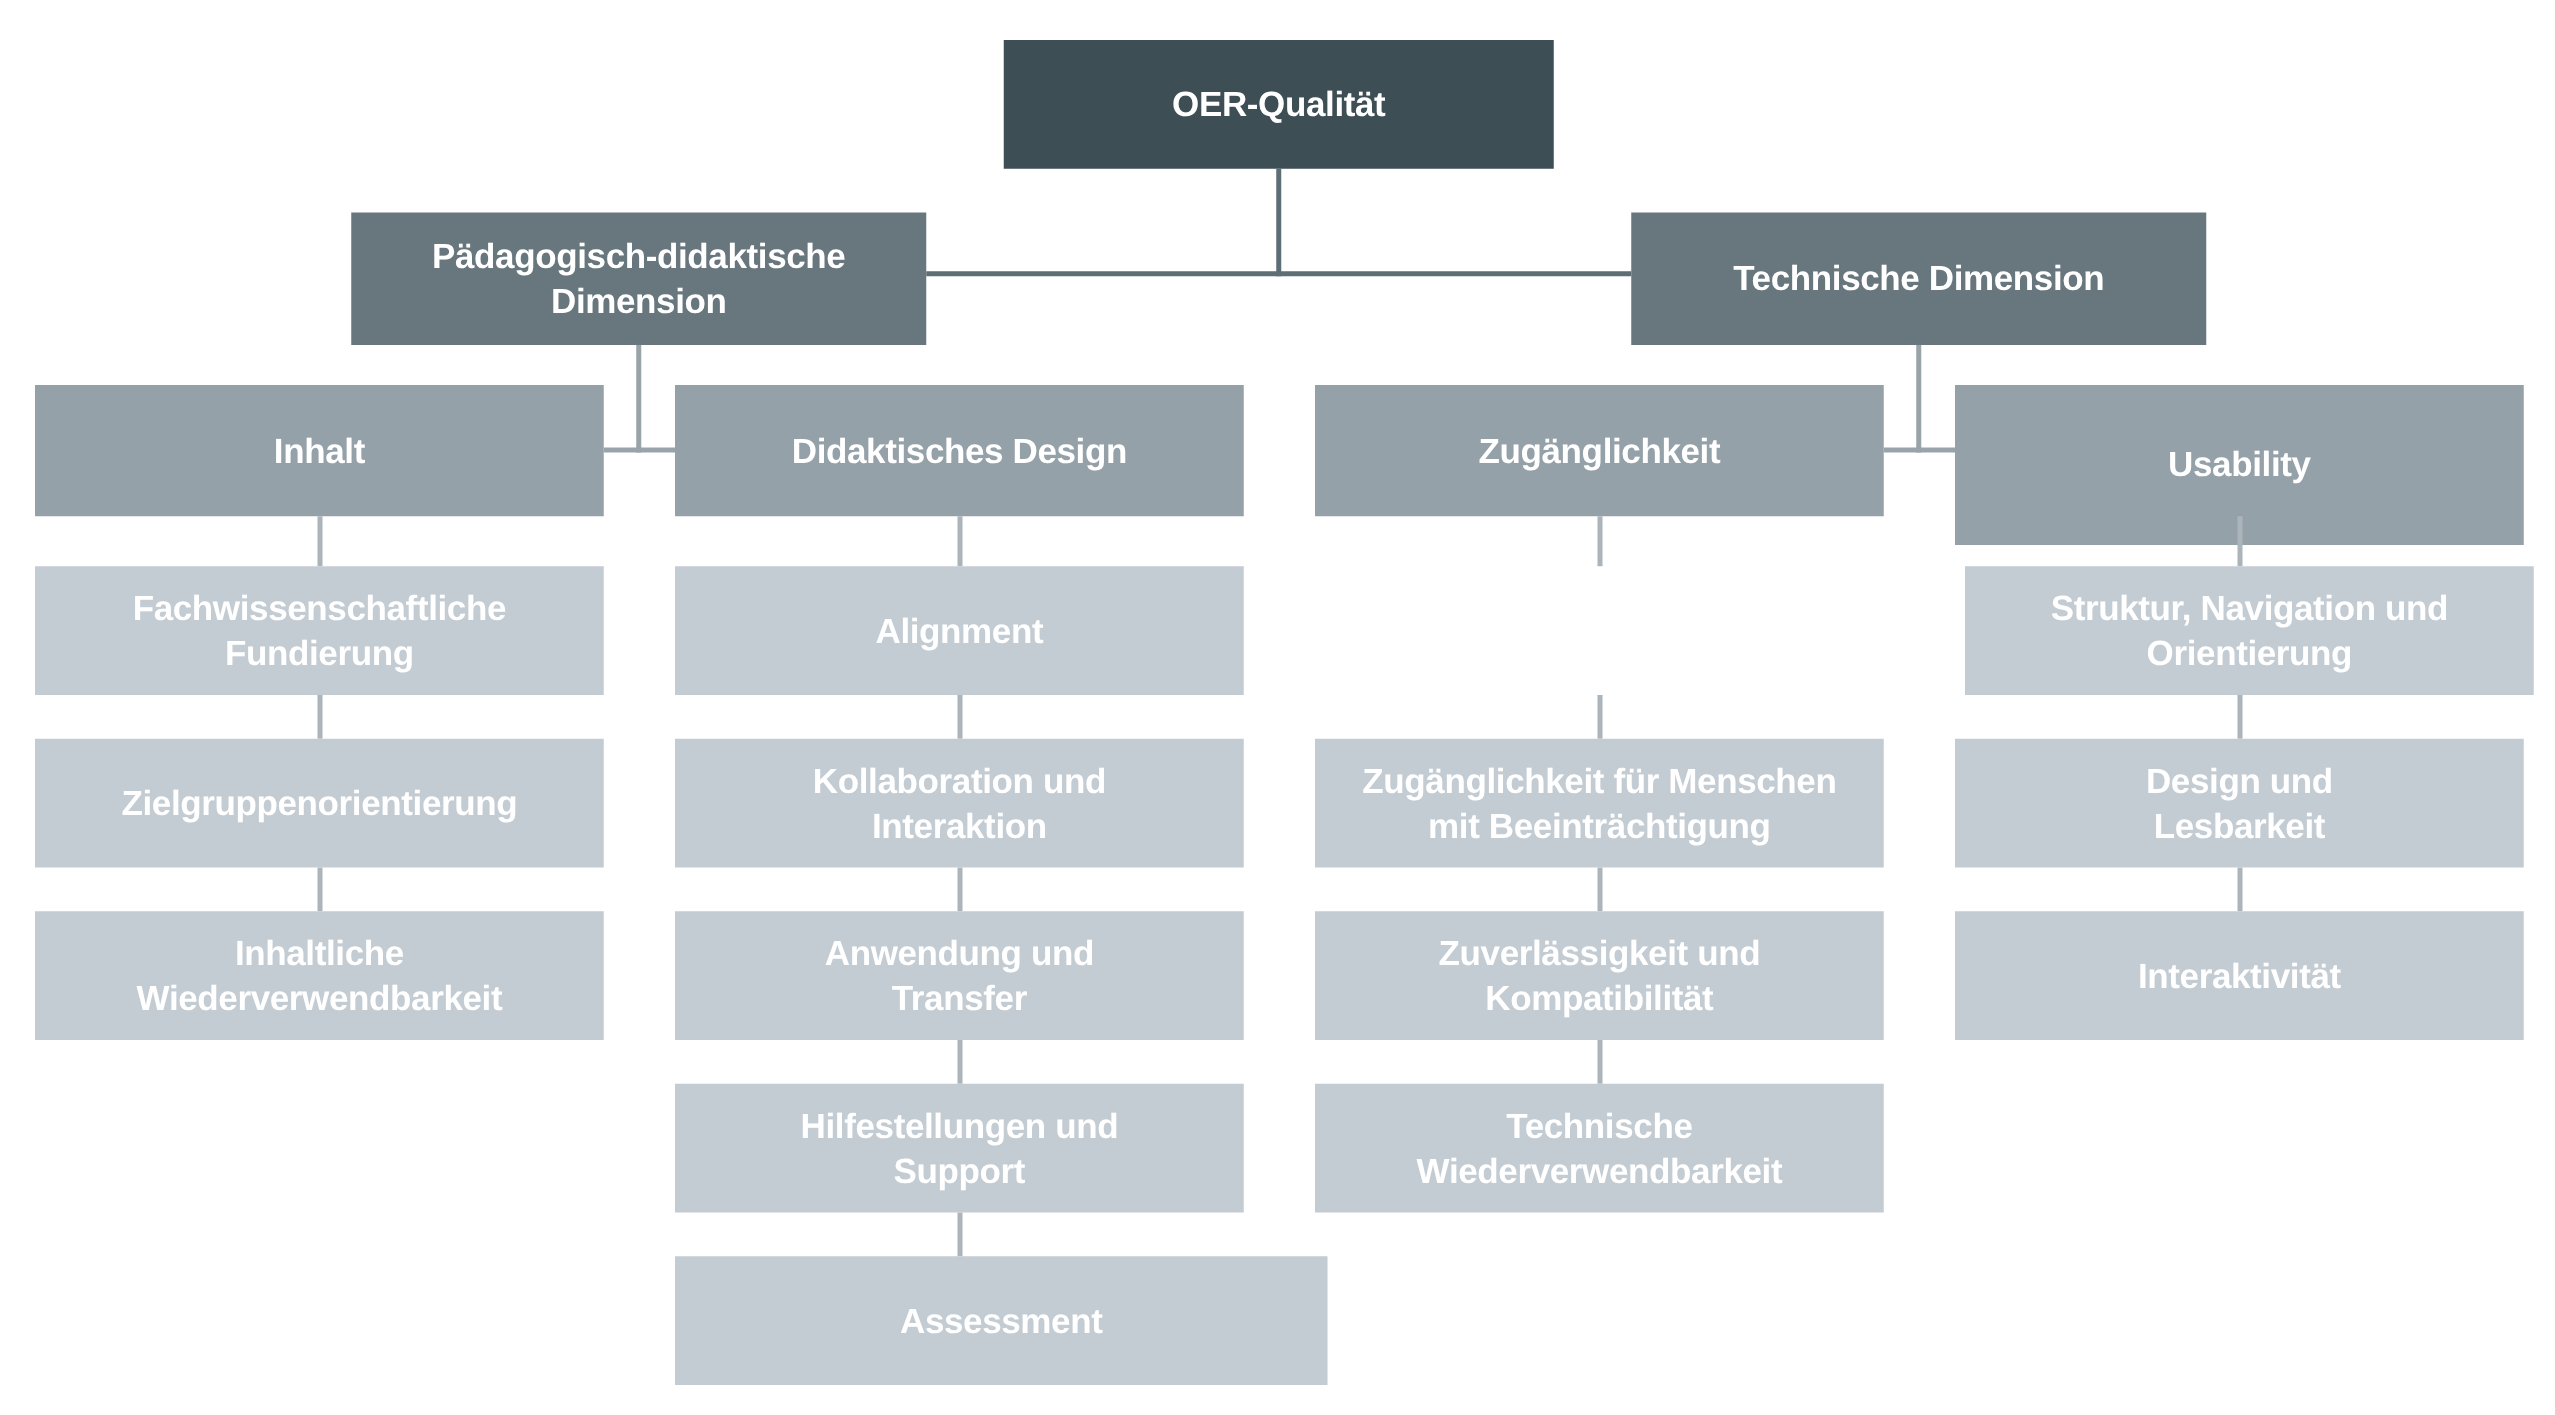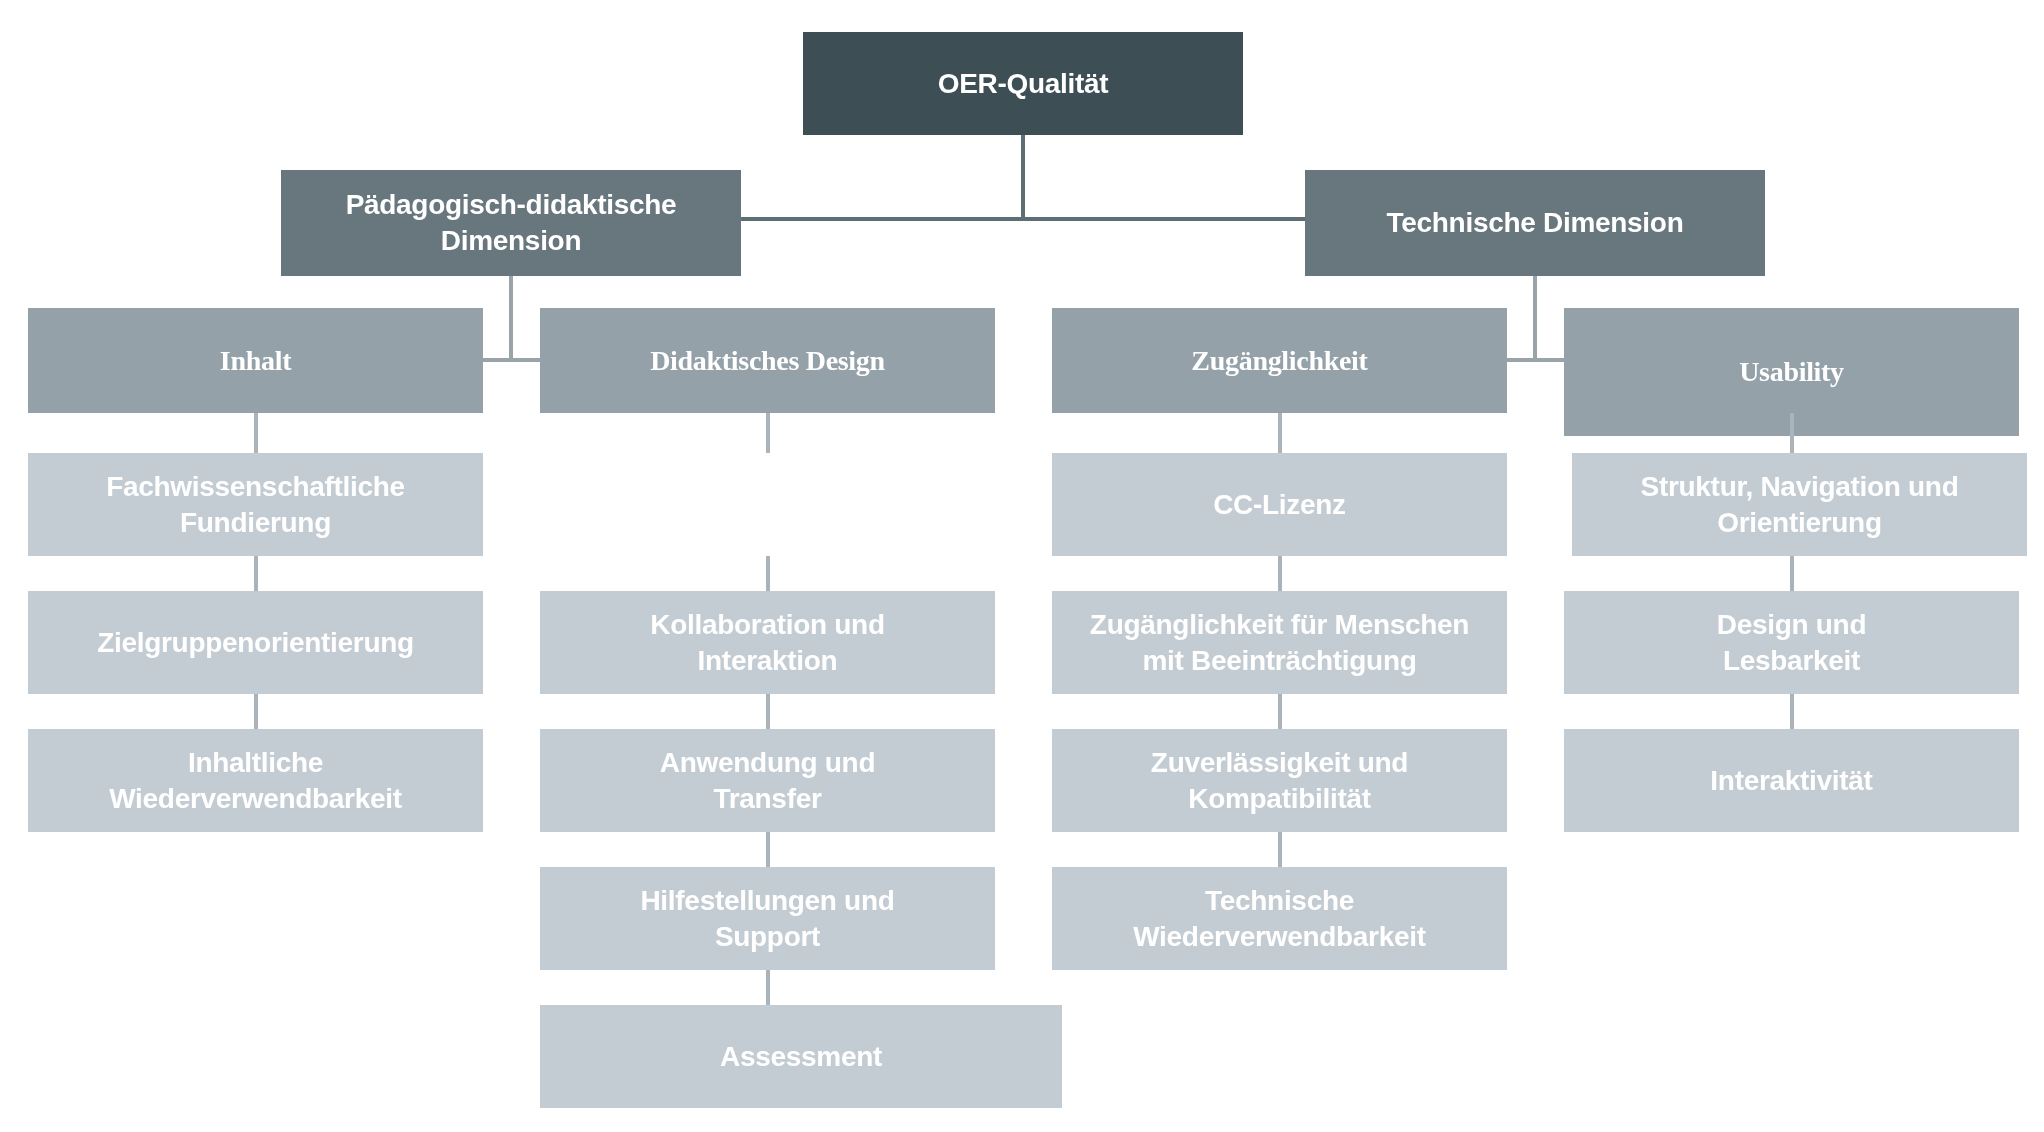--- a/index.html
+++ b/index.html
@@ -5,21 +5,21 @@
 <style>
   html,body{margin:0;padding:0;background:var(--bg,#fff);}
   body{width:2044px;height:1132px;overflow:hidden;}
   .diagram{position:relative;width:2044px;height:1132px;background:var(--bg,#fff);
            font-family:"Liberation Sans", sans-serif;}
   .box{position:absolute;display:flex;align-items:center;justify-content:center;
        text-align:center;color:var(--text,#fff);font-weight:700;font-size:28px;
        line-height:36px;letter-spacing:-0.3px;white-space:pre-line;}
   .l1{background:var(--level1,#3d4e55);}
   .l2{background:var(--level2,#68767d);}
-  .l3{background:var(--level3,#95a1a9);font-family:Liberation Serif, serif;}
+  .l3{background:var(--level3,#95a1a9);}
   .l4{background:var(--level4,#c4ccd3);}
   .cn{position:absolute;}
   .cn-dark{background:var(--conn-dark,#5e6e75);}
   .cn-mid{background:var(--conn-mid,#98a3aa);}
   .cn-light{background:var(--conn-light,#abb4ba);}
 </style>
 </head>
 <body>
 
 <div class="diagram">
@@ -52,34 +52,34 @@
   <div class="box l4" style="left:28px;top:591px;width:455px;height:103px">Zielgruppenorientierung</div>
   <div class="box l4" style="left:28px;top:729px;width:455px;height:103px">Inhaltliche
 Wiederverwendbarkeit</div>
 
   <div class="cn cn-light" style="left:766px;top:413px;width:4px;height:40px"></div>
   <div class="cn cn-light" style="left:766px;top:556px;width:4px;height:35px"></div>
   <div class="cn cn-light" style="left:766px;top:694px;width:4px;height:35px"></div>
   <div class="cn cn-light" style="left:766px;top:832px;width:4px;height:35px"></div>
   <div class="cn cn-light" style="left:766px;top:970px;width:4px;height:35px"></div>
 
+  <div class="box l4" style="left:540px;top:453px;width:455px;height:103px">Alignment</div>
   <div class="box l4" style="left:540px;top:591px;width:455px;height:103px">Kollaboration und
 Interaktion</div>
   <div class="box l4" style="left:540px;top:729px;width:455px;height:103px">Anwendung und
 Transfer</div>
   <div class="box l4" style="left:540px;top:867px;width:455px;height:103px">Hilfestellungen und
 Support</div>
   <div class="box l4" style="left:540px;top:1005px;width:522px;height:103px">Assessment</div>
 
   <div class="cn cn-light" style="left:1278px;top:413px;width:4px;height:40px"></div>
   <div class="cn cn-light" style="left:1278px;top:556px;width:4px;height:35px"></div>
   <div class="cn cn-light" style="left:1278px;top:694px;width:4px;height:35px"></div>
   <div class="cn cn-light" style="left:1278px;top:832px;width:4px;height:35px"></div>
 
-  <div class="box l4" style="left:1052px;top:453px;width:455px;height:103px">CC-Lizenz</div>
   <div class="box l4" style="left:1052px;top:591px;width:455px;height:103px">Zugänglichkeit für Menschen
 mit Beeinträchtigung</div>
   <div class="box l4" style="left:1052px;top:729px;width:455px;height:103px">Zuverlässigkeit und
 Kompatibilität</div>
   <div class="box l4" style="left:1052px;top:867px;width:455px;height:103px">Technische
 Wiederverwendbarkeit</div>
 
   <div class="cn cn-light" style="left:1790px;top:413px;width:4px;height:40px"></div>
   <div class="cn cn-light" style="left:1790px;top:556px;width:4px;height:35px"></div>
   <div class="cn cn-light" style="left:1790px;top:694px;width:4px;height:35px"></div>

